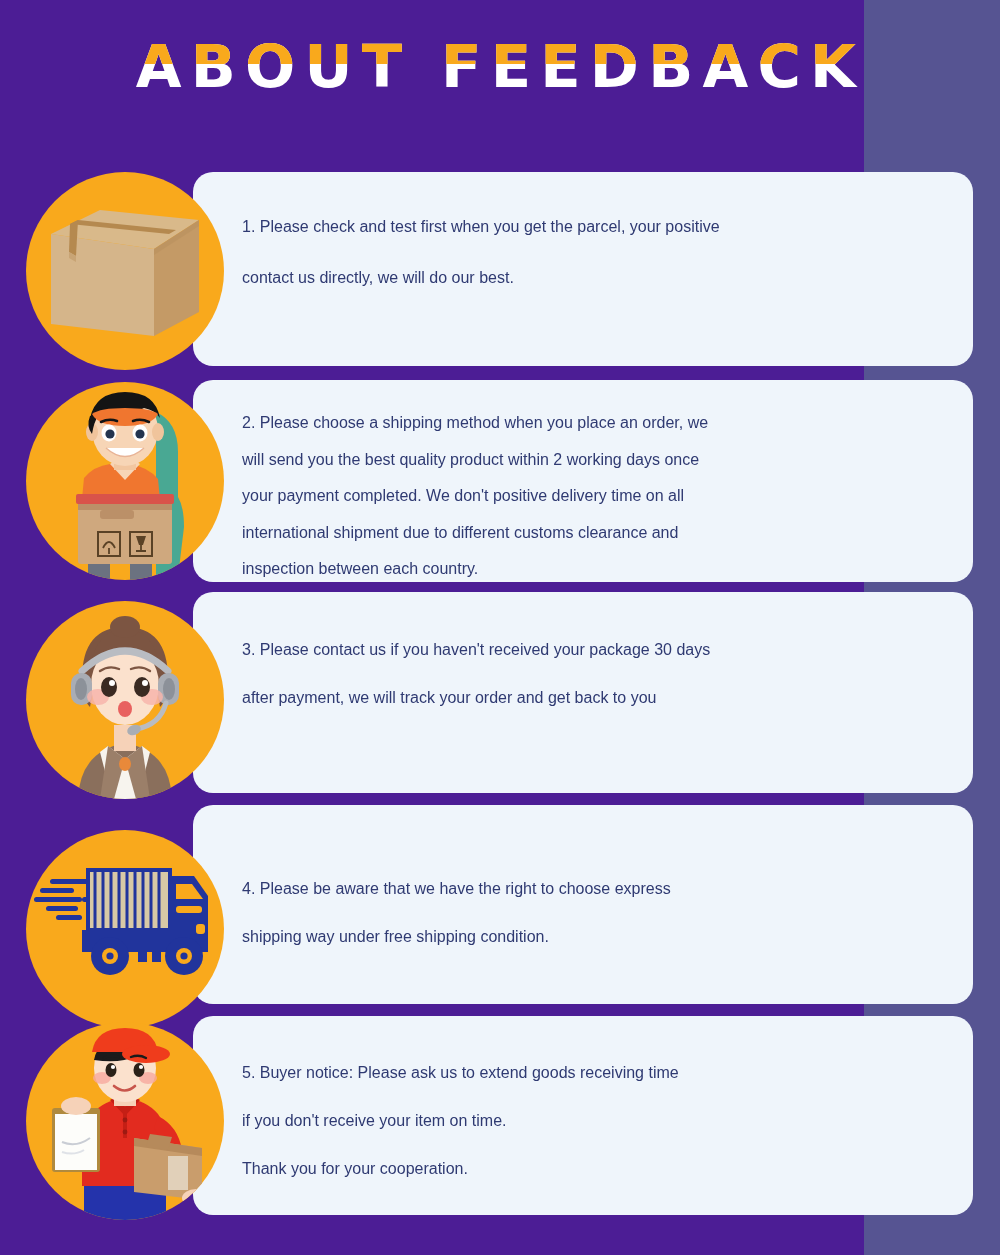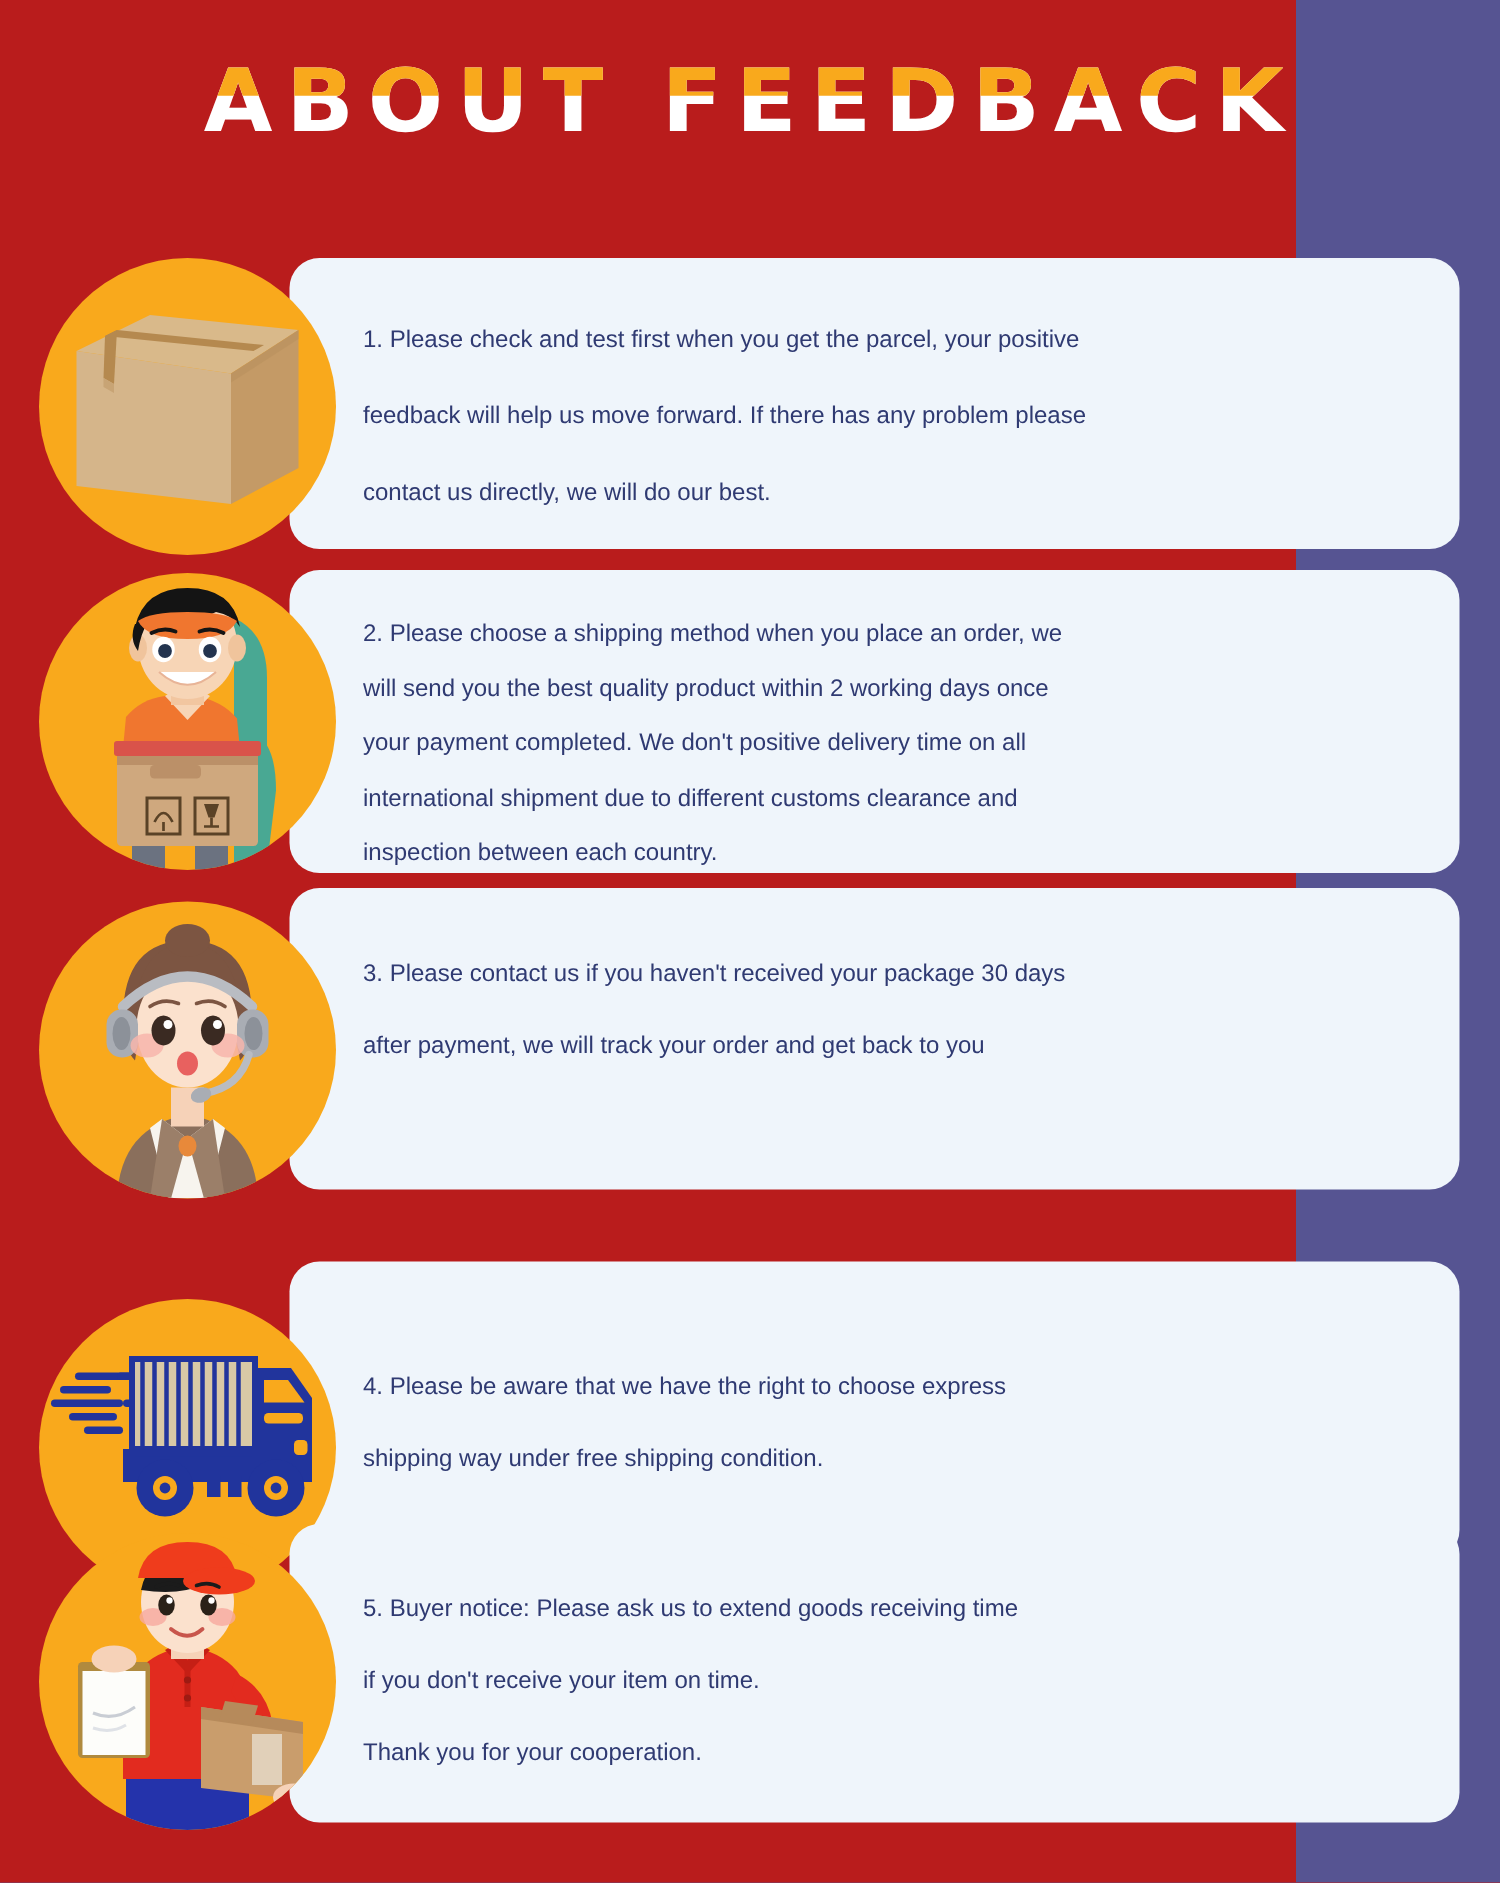--- a/index.html
+++ b/index.html
@@ -12,21 +12,21 @@
 
   body {
     background: #565492;
     font-family: "Liberation Sans", sans-serif;
   }
 
   #banner {
     position: relative;
     width: 864px;
     height: 1255px;
-    background: #b91c1c;
+    background: #4c1d95;
   }
 
   
   .title-wrap {
     position: absolute;
     left: 0; top: 36px;
     width: 1000px;
     height: 68px;
     text-align: center;
   }
@@ -70,21 +70,21 @@
     color: #2f3a72;
     font-family: Liberation Sans, sans-serif;
     font-size: 16px;
   }
   .item .text p { margin: 0; white-space: nowrap; }
 
   
   #item-1 { top: 172px;  height: 194px; }
   #item-2 { top: 380px;  height: 202px; }
   #item-3 { top: 592px;  height: 201px; }
-  #item-4 { top: 805px;  height: 199px; margin-top: 36px; }
+  #item-4 { top: 805px;  height: 199px; }
   #item-5 { top: 1016px; height: 199px; }
 
   
   #item-1 .circle { left: -167px; top: 0;    width: 198px; height: 198px; }
   #item-2 .circle { left: -167px; top: 2px;  width: 198px; height: 198px; }
   #item-3 .circle { left: -167px; top: 9px;  width: 198px; height: 198px; }
   #item-4 .circle { left: -167px; top: 25px; width: 198px; height: 198px; }
   #item-5 .circle { left: -167px; top: 6px;  width: 198px; height: 198px; }
 
   #item-1 .text { left: 49px; top: 29px;  line-height: 51px; }
@@ -119,21 +119,20 @@
 
         <polygon points="44,52 52,48 150,58 143,62" fill="#b5894f"></polygon>
         <polygon points="44,52 43,80 50,84 52,48" fill="#b5894f"></polygon>
         <polygon points="43,80 50,84 50,90 43,86" fill="#c8a475"></polygon>
 
         <polygon points="128,77 173,48 173,54 128,83" fill="#b8905d" opacity="0.55"></polygon>
       </svg>
     </div>
     <div class="text">
       <p>1. Please check and test first when you get the parcel, your positive</p>
-      <p>feedback will help us move forward. If there has any problem please</p>
       <p>contact us directly, we will do our best.</p>
     </div>
   </div>
 
   <div class="item" id="item-2">
     <div class="circle">
       <svg class="icon-svg" viewBox="0 0 198 198">
 
         <path d="M130 30 q22 10 22 40 l0 45 q6 10 6 30 l-6 50 -22 0 0 -60 z" fill="#2aa8a8" opacity="0.85"></path>
 

